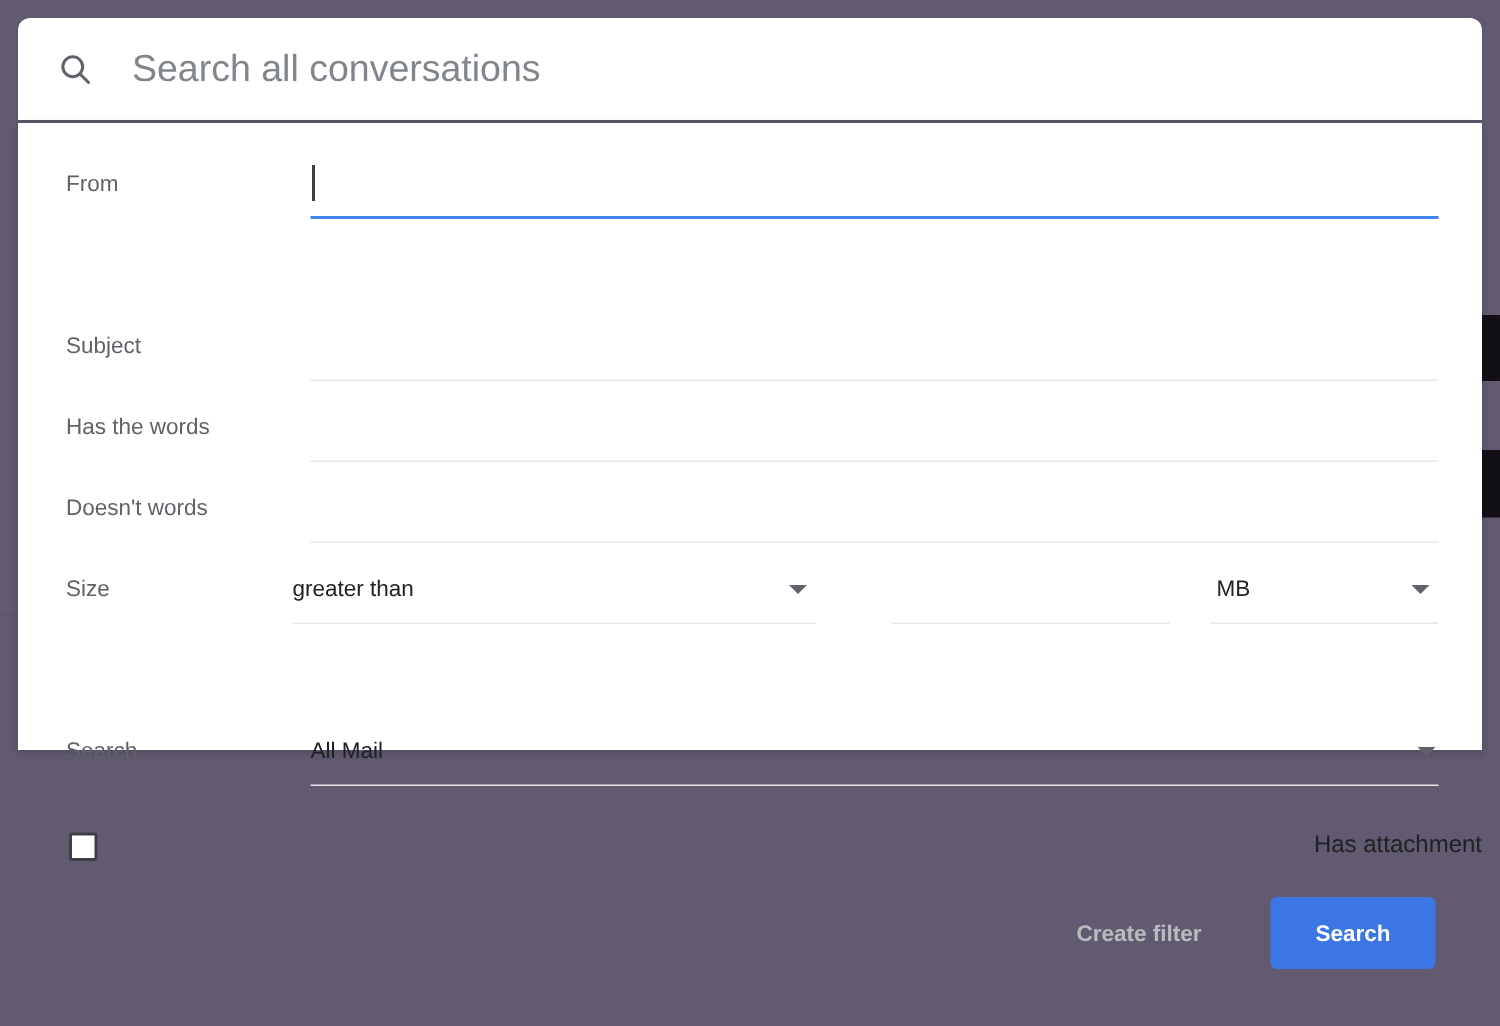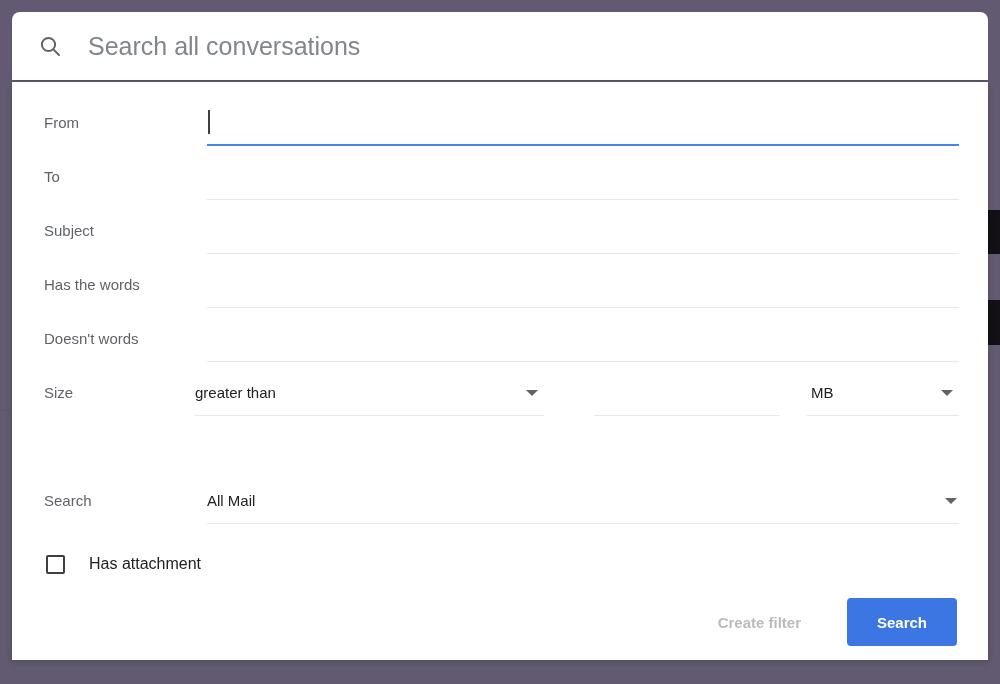--- a/index.html
+++ b/index.html
@@ -70,21 +70,21 @@
     line-height: 30px;
   }
   .search-input::placeholder { color: #80868b; opacity: 1; }
 
   
   .panel {
     position: absolute;
     left: 12px;
     top: 82px;
     width: 976px;
-    height: 578px;
+    height: 418px;
     background: #ffffff;
     box-sizing: border-box;
     box-shadow: 0 2px 6px rgba(0,0,0,0.16);
   }
 
   .form-row {
     position: absolute;
     left: 0;
     width: 100%;
     height: 54px;
@@ -166,20 +166,21 @@
 
   
   .check-row {
     position: absolute;
     left: 0;
     top: 462px;
     width: 100%;
     height: 40px;
     display: flex;
     align-items: center;
+    justify-content: space-between;
   }
   .checkbox {
     margin-left: 34px;
     width: 19px;
     height: 19px;
     box-sizing: border-box;
     border: 2px solid #3c4043;
     border-radius: 2px;
     background: #fff;
     flex: 0 0 auto;
@@ -242,26 +243,20 @@
 <div class="panel">
 
   <div class="form-row" style="top:14px;">
     <div class="row-label">From</div>
     <div class="field-underline focused" style="left:195px; width:752px; top:6px;">
       <div class="caret"></div>
       <input class="text-input" type="text" value="" style="">
     </div>
   </div>
 
-  <div class="form-row" style="top:68px;">
-    <div class="row-label">To</div>
-    <div class="field-underline" style="left:195px; width:752px; top:6px;">
-      <input class="text-input" type="text" value="" style="">
-    </div>
-  </div>
 
   <div class="form-row" style="top:122px;">
     <div class="row-label">Subject</div>
     <div class="field-underline" style="left:195px; width:752px; top:6px;">
       <input class="text-input" type="text" value="" style="">
     </div>
   </div>
 
   <div class="form-row" style="top:176px;">
     <div class="row-label">Has the words</div>

